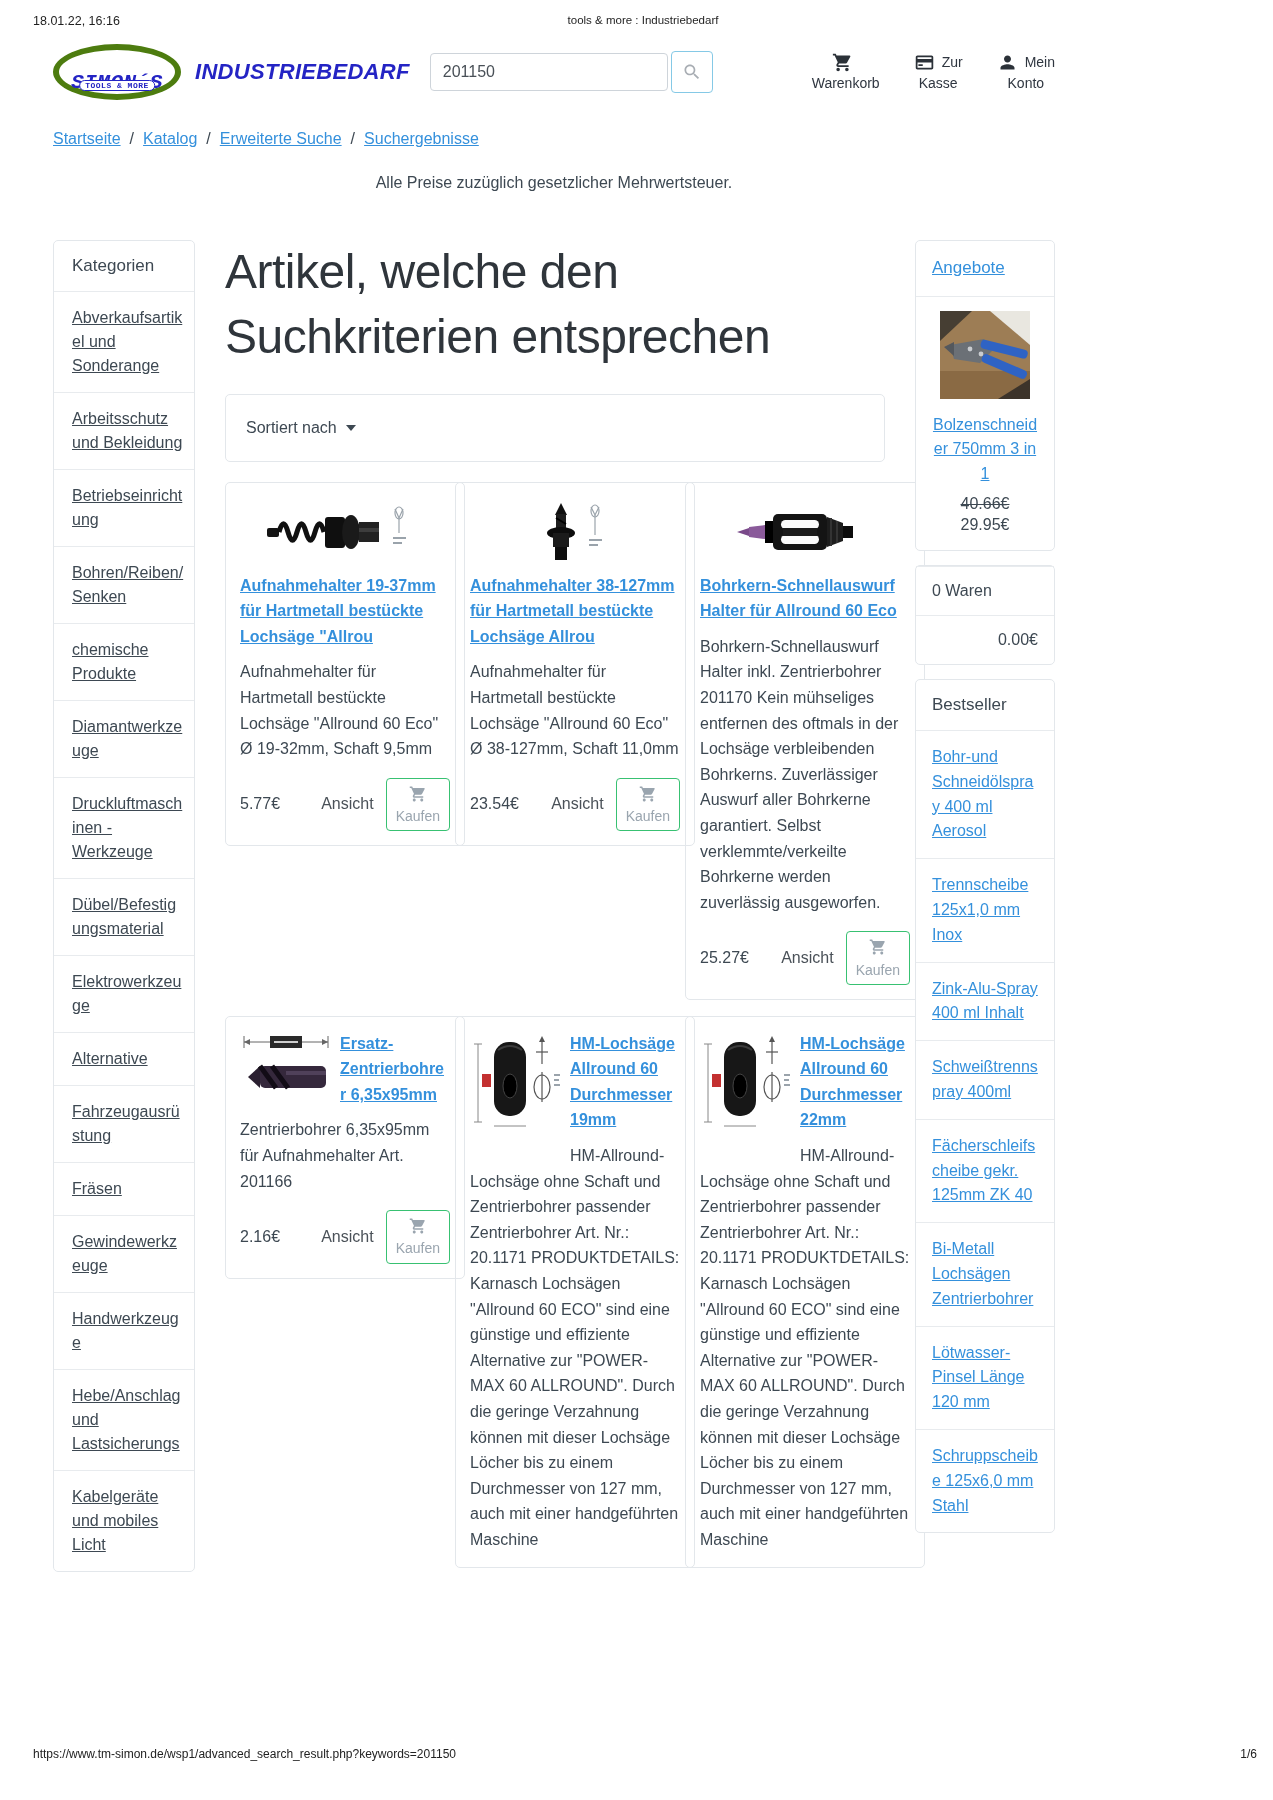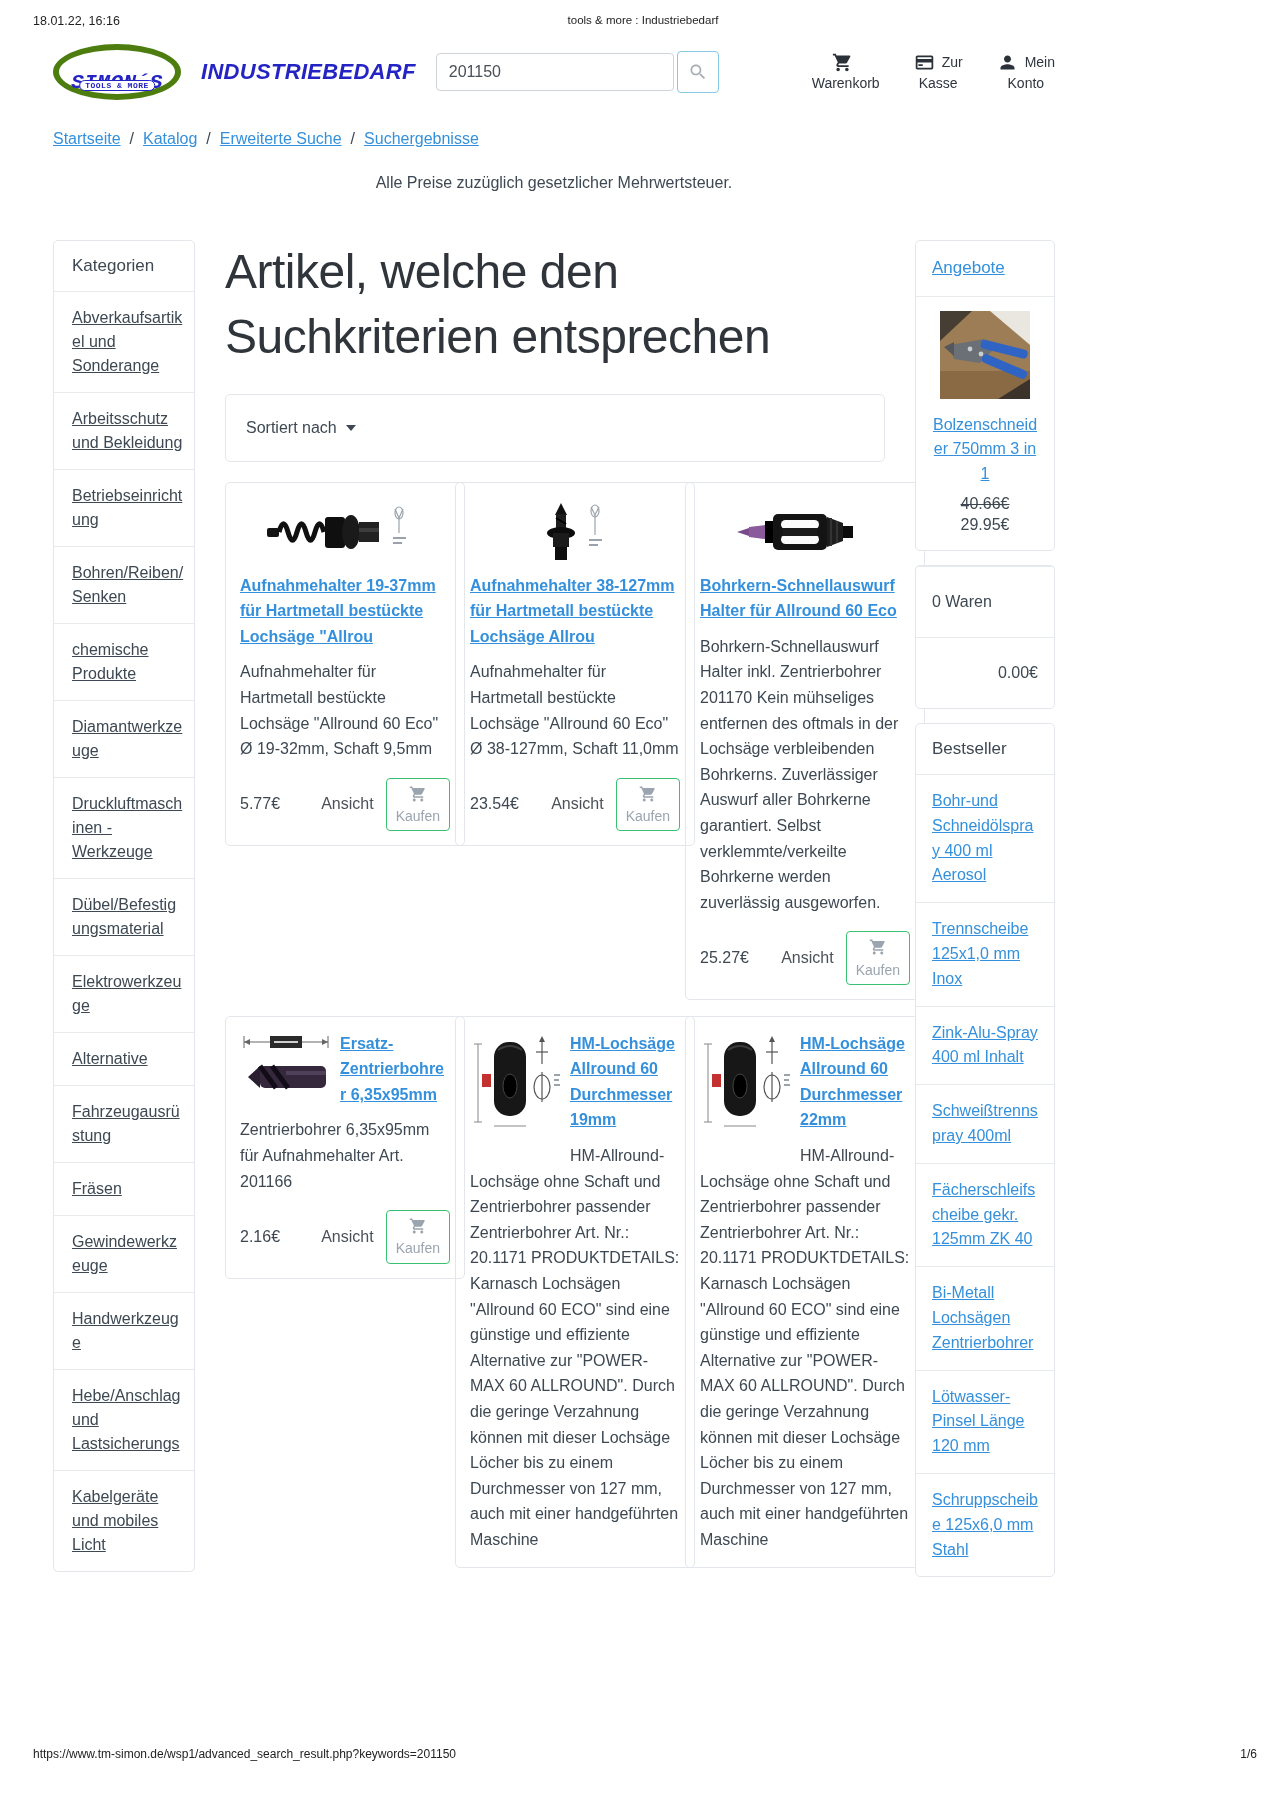--- a/index.html
+++ b/index.html
@@ -22,21 +22,21 @@
 
   
   .site-header { display:flex; align-items:center; }
   .logo { display:flex; align-items:center; text-decoration:none; }
   .logo-oval { width:128px; height:56px; border:6px solid #4d7c0f; border-radius:50%;
     display:flex; align-items:flex-end; justify-content:center; position:relative; background:#fff;font-family:Liberation Mono, monospace; }
   .logo-simons { color:#2424c4; font-weight:bold; font-style:italic; font-size:21px; letter-spacing:.5px; margin-top:-6px; }
   .logo-tools { position:absolute; bottom:3px; left:50%; transform:translateX(-50%); background:#fff;
     border:1.5px solid #2424c4; border-radius:7px; padding:0 5px; font-size:8px; font-weight:bold;
     color:#2424c4; letter-spacing:.5px; white-space:nowrap; }
-  .logo-wordmark { margin-left:20px; color:#2424c4; font-size:22px; font-weight:bold; font-style:italic; letter-spacing:.3px; }
+  .logo-wordmark { margin-left:14px; color:#2424c4; font-size:22px; font-weight:bold; font-style:italic; letter-spacing:.3px; }
 
   .search { display:flex; align-items:center; margin-left:20px; }
   .search input { width:238px; height:38px; border:1px solid #ced4da; border-radius:4px; padding:0 12px;
     font-size:16px; color:#495057; font-family:inherit; }
   .search-btn { width:42px; height:42px; margin-left:3px; background:#fff; border:1px solid #85c9e6;
     border-radius:4px; display:flex; align-items:center; justify-content:center; }
 
   .header-nav { margin-left:auto; display:flex; gap:34px; }
   .nav-item { display:flex; flex-direction:column; align-items:center; text-decoration:none; color:#2f3640;
     font-size:14px; line-height:1.35; }
@@ -83,21 +83,21 @@
 
   .sidebar-right { width:140px; flex:none; display:flex; flex-direction:column; row-gap:14px; }
   .box-header-link { display:block; padding:15px 16px; color:#3490dc; font-size:17px;
     text-decoration:underline; line-height:1.45; overflow-wrap:break-word; word-wrap:break-word; }
   .cart-box .box-header-link { padding-right:22px; }
   .offer-body { border-top:1px solid #e8ebee; padding:14px 14px 16px; text-align:center; }
   .offer-title { display:block; color:#3490dc; text-decoration:underline; line-height:1.55;
     overflow-wrap:break-word; word-wrap:break-word; margin-top:10px; }
   .offer-old { display:block; margin-top:8px; text-decoration:line-through; }
   .offer-price { display:block; margin-top:3px; }
-  .cart-row { border-top:1px solid #e8ebee; padding:26px 16px; }
+  .cart-row { border-top:1px solid #e8ebee; padding:15px 16px; }
   .cart-total { text-align:right; }
   .best-header { padding:15px 16px; font-size:17px; color:#3d4852; }
   .best-item { display:block; border-top:1px solid #e8ebee; padding:14px 16px; color:#3490dc;
     text-decoration:underline; line-height:1.55; overflow-wrap:break-word; word-wrap:break-word; }
 </style>
 </head>
 <body>
 
 <div class="print-header">
   <span class="ph-date">18.01.22, 16:16</span>

